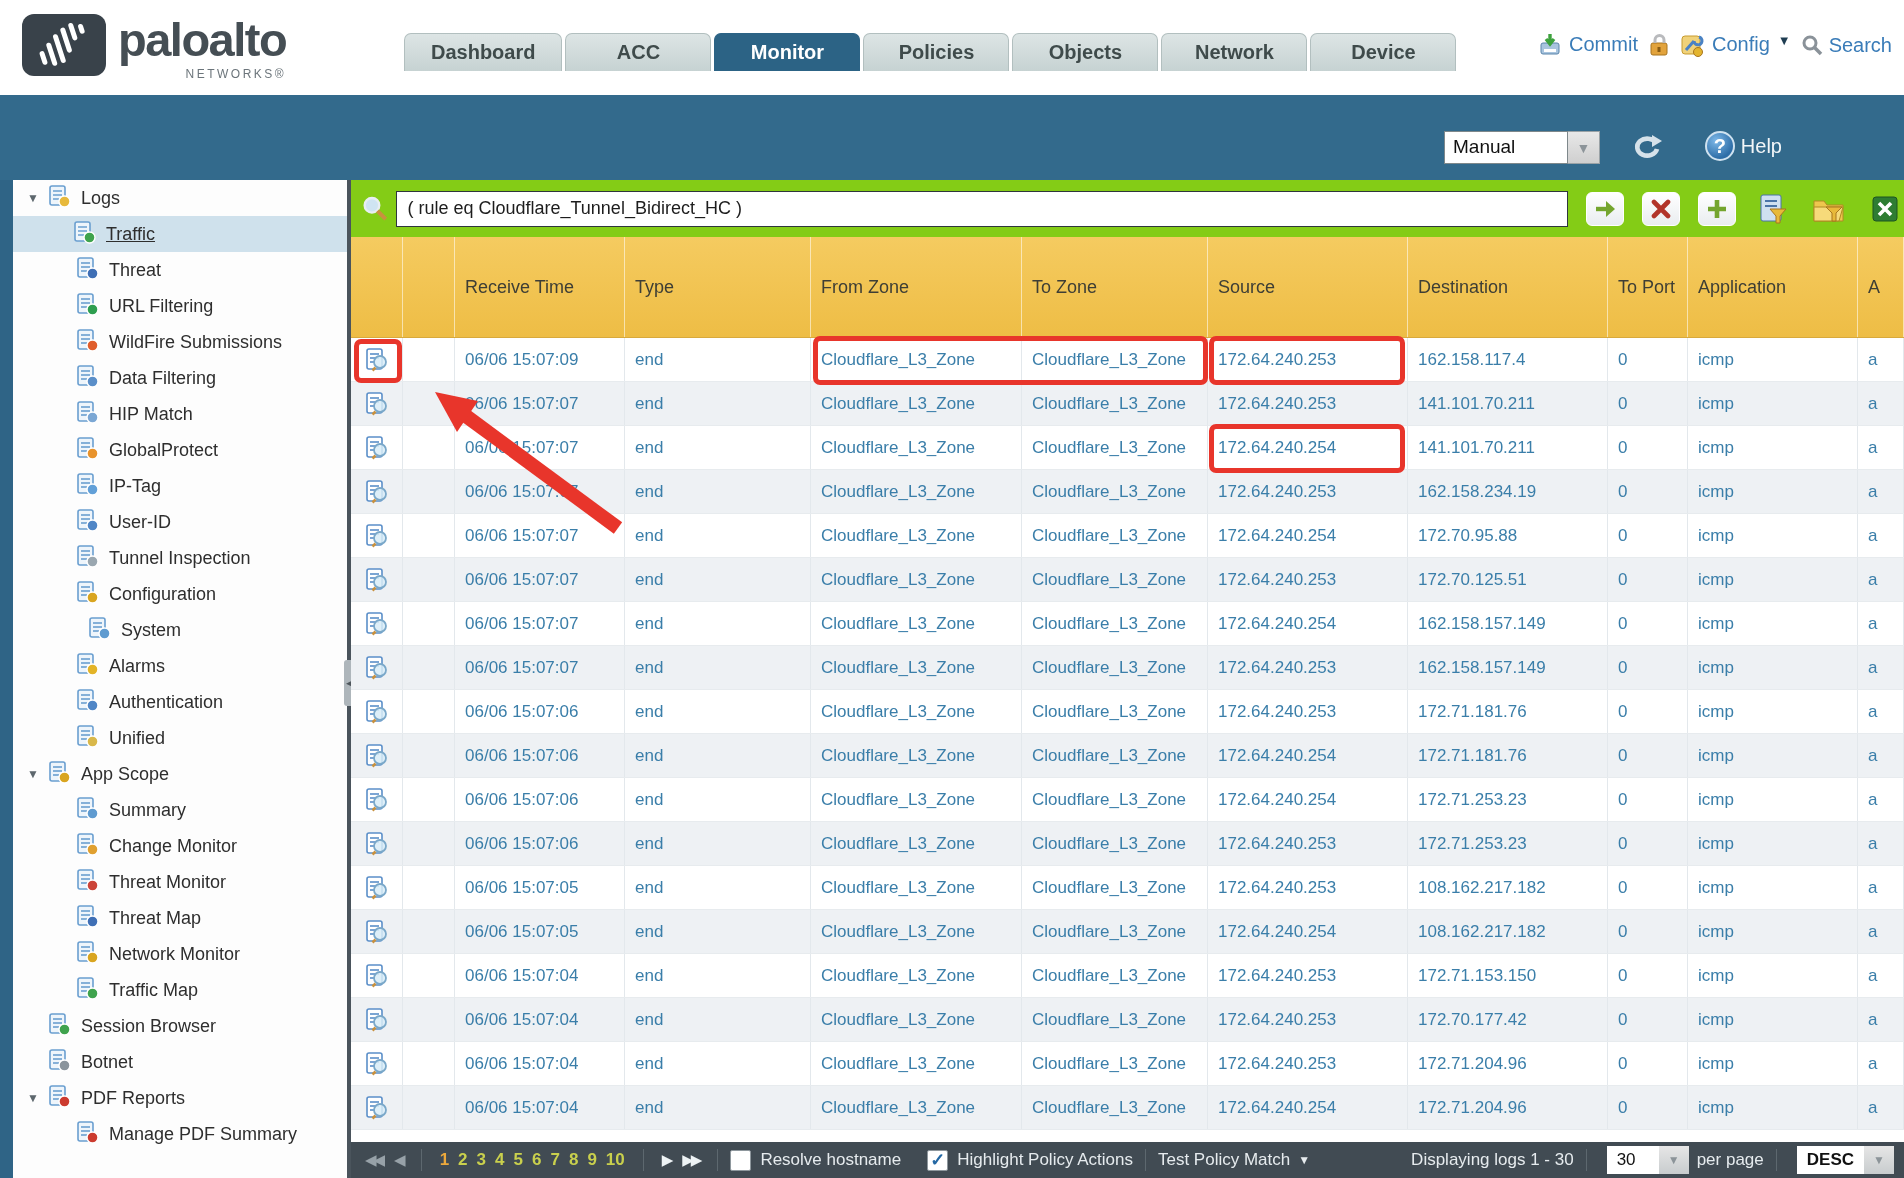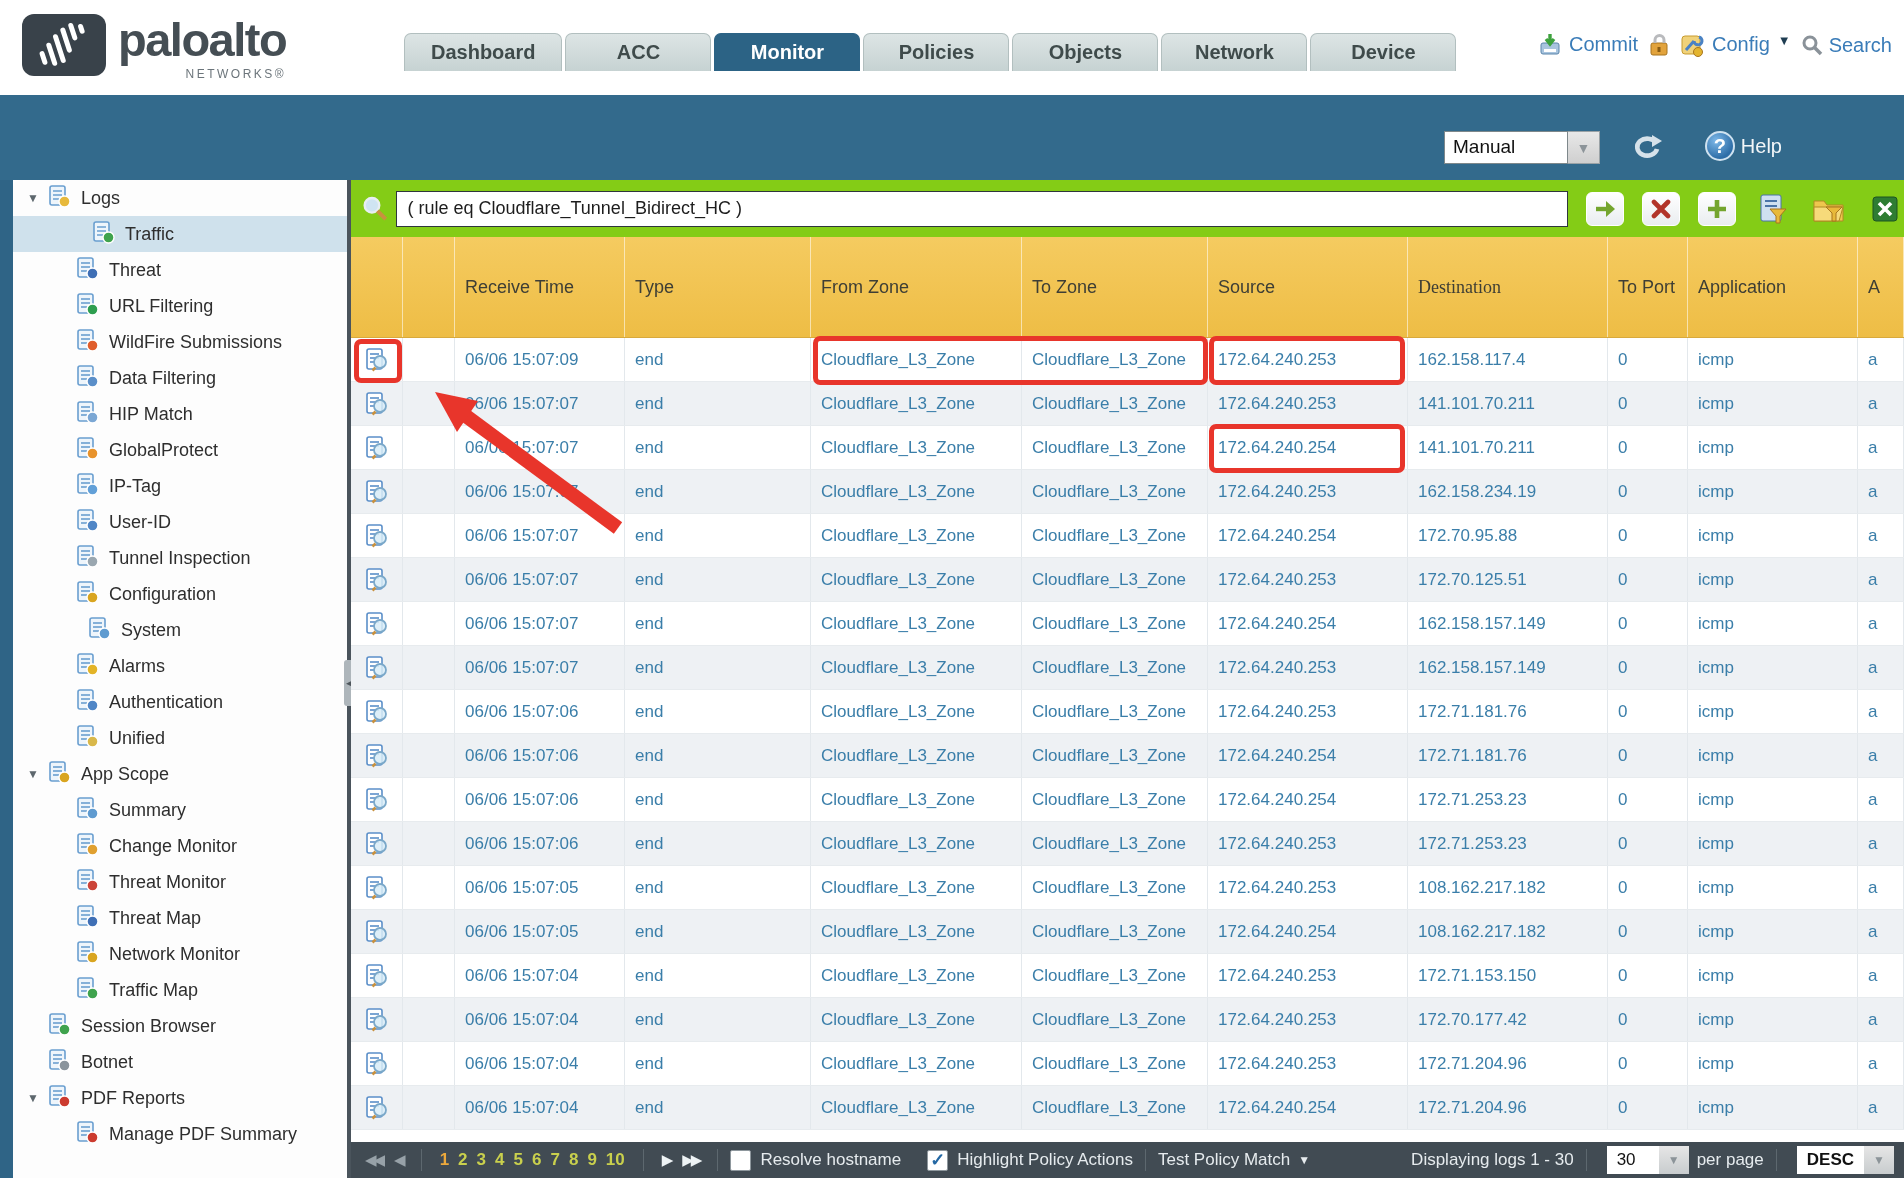--- a/index.html
+++ b/index.html
@@ -186,21 +186,21 @@
         <span class="side-icon">
   <svg width="24" height="24" viewBox="0 0 24 24">
     <rect x="3" y="2" width="15" height="19" rx="2" fill="#eef5fb" stroke="#6a9fd0" stroke-width="1.6"></rect>
     <line x1="6" y1="7" x2="15" y2="7" stroke="#6a9fd0" stroke-width="1.6"></line>
     <line x1="6" y1="11" x2="15" y2="11" stroke="#6a9fd0" stroke-width="1.6"></line>
     <line x1="6" y1="15" x2="12" y2="15" stroke="#6a9fd0" stroke-width="1.6"></line>
     <circle cx="17.5" cy="17.5" r="5.5" fill="#e7b93c" stroke="#ffffff" stroke-width="1.4"></circle>
   </svg></span>
         <span class="side-label">Logs</span>
       </div>
-      <div class="side-item side-ind1 selected" style="padding-left: 44px;">
+      <div class="side-item side-ind1 selected" style="padding-left: 25px; text-decoration: underline;">
         <span class="side-tri"></span>
         <span class="side-icon">
   <svg width="24" height="24" viewBox="0 0 24 24">
     <rect x="3" y="2" width="15" height="19" rx="2" fill="#eef5fb" stroke="#6a9fd0" stroke-width="1.6"></rect>
     <line x1="6" y1="7" x2="15" y2="7" stroke="#6a9fd0" stroke-width="1.6"></line>
     <line x1="6" y1="11" x2="15" y2="11" stroke="#6a9fd0" stroke-width="1.6"></line>
     <line x1="6" y1="15" x2="12" y2="15" stroke="#6a9fd0" stroke-width="1.6"></line>
     <circle cx="17.5" cy="17.5" r="5.5" fill="#3fa34d" stroke="#ffffff" stroke-width="1.4"></circle>
   </svg></span>
         <span class="side-label">Traffic</span>
@@ -558,21 +558,21 @@
     </div>
 
     <div class="gridhead" id="gridhead">
         <div class="gh-cell" style="width: 52px; flex: 0 0 auto;"></div>
         <div class="gh-cell" style="width: 52px; flex: 0 0 auto;"></div>
         <div class="gh-cell" style="width: 170px; flex: 0 0 auto;">Receive Time</div>
         <div class="gh-cell" style="width: 186px; flex: 0 0 auto;">Type</div>
         <div class="gh-cell" style="width: 211px; flex: 0 0 auto;">From Zone</div>
         <div class="gh-cell" style="width: 186px; flex: 0 0 auto;">To Zone</div>
         <div class="gh-cell" style="width: 200px; flex: 0 0 auto;">Source</div>
-        <div class="gh-cell" style="width: 200px; flex: 0 0 auto; font-family: Liberation Serif, serif;">Destination</div>
+        <div class="gh-cell" style="width: 200px; flex: 0 0 auto;">Destination</div>
         <div class="gh-cell" style="width: 80px; flex: 0 0 auto;">To Port</div>
         <div class="gh-cell" style="width: 170px; flex: 0 0 auto;">Application</div>
         <div class="gh-cell" style="width: 46px; flex: 1 0 auto;">A</div>
       </div>
     <div class="gridbody" id="gridbody">
         <div class="grow">
           <div class="gb-cell iconcell" style="width: 52px; flex: 0 0 auto;">
   <svg width="26" height="26" viewBox="0 0 26 26">
     <rect x="3" y="2" width="15" height="20" rx="2" fill="#ffffff" stroke="#5b8fc9" stroke-width="1.6"></rect>
     <line x1="6" y1="7" x2="15" y2="7" stroke="#5b8fc9" stroke-width="1.6"></line>

